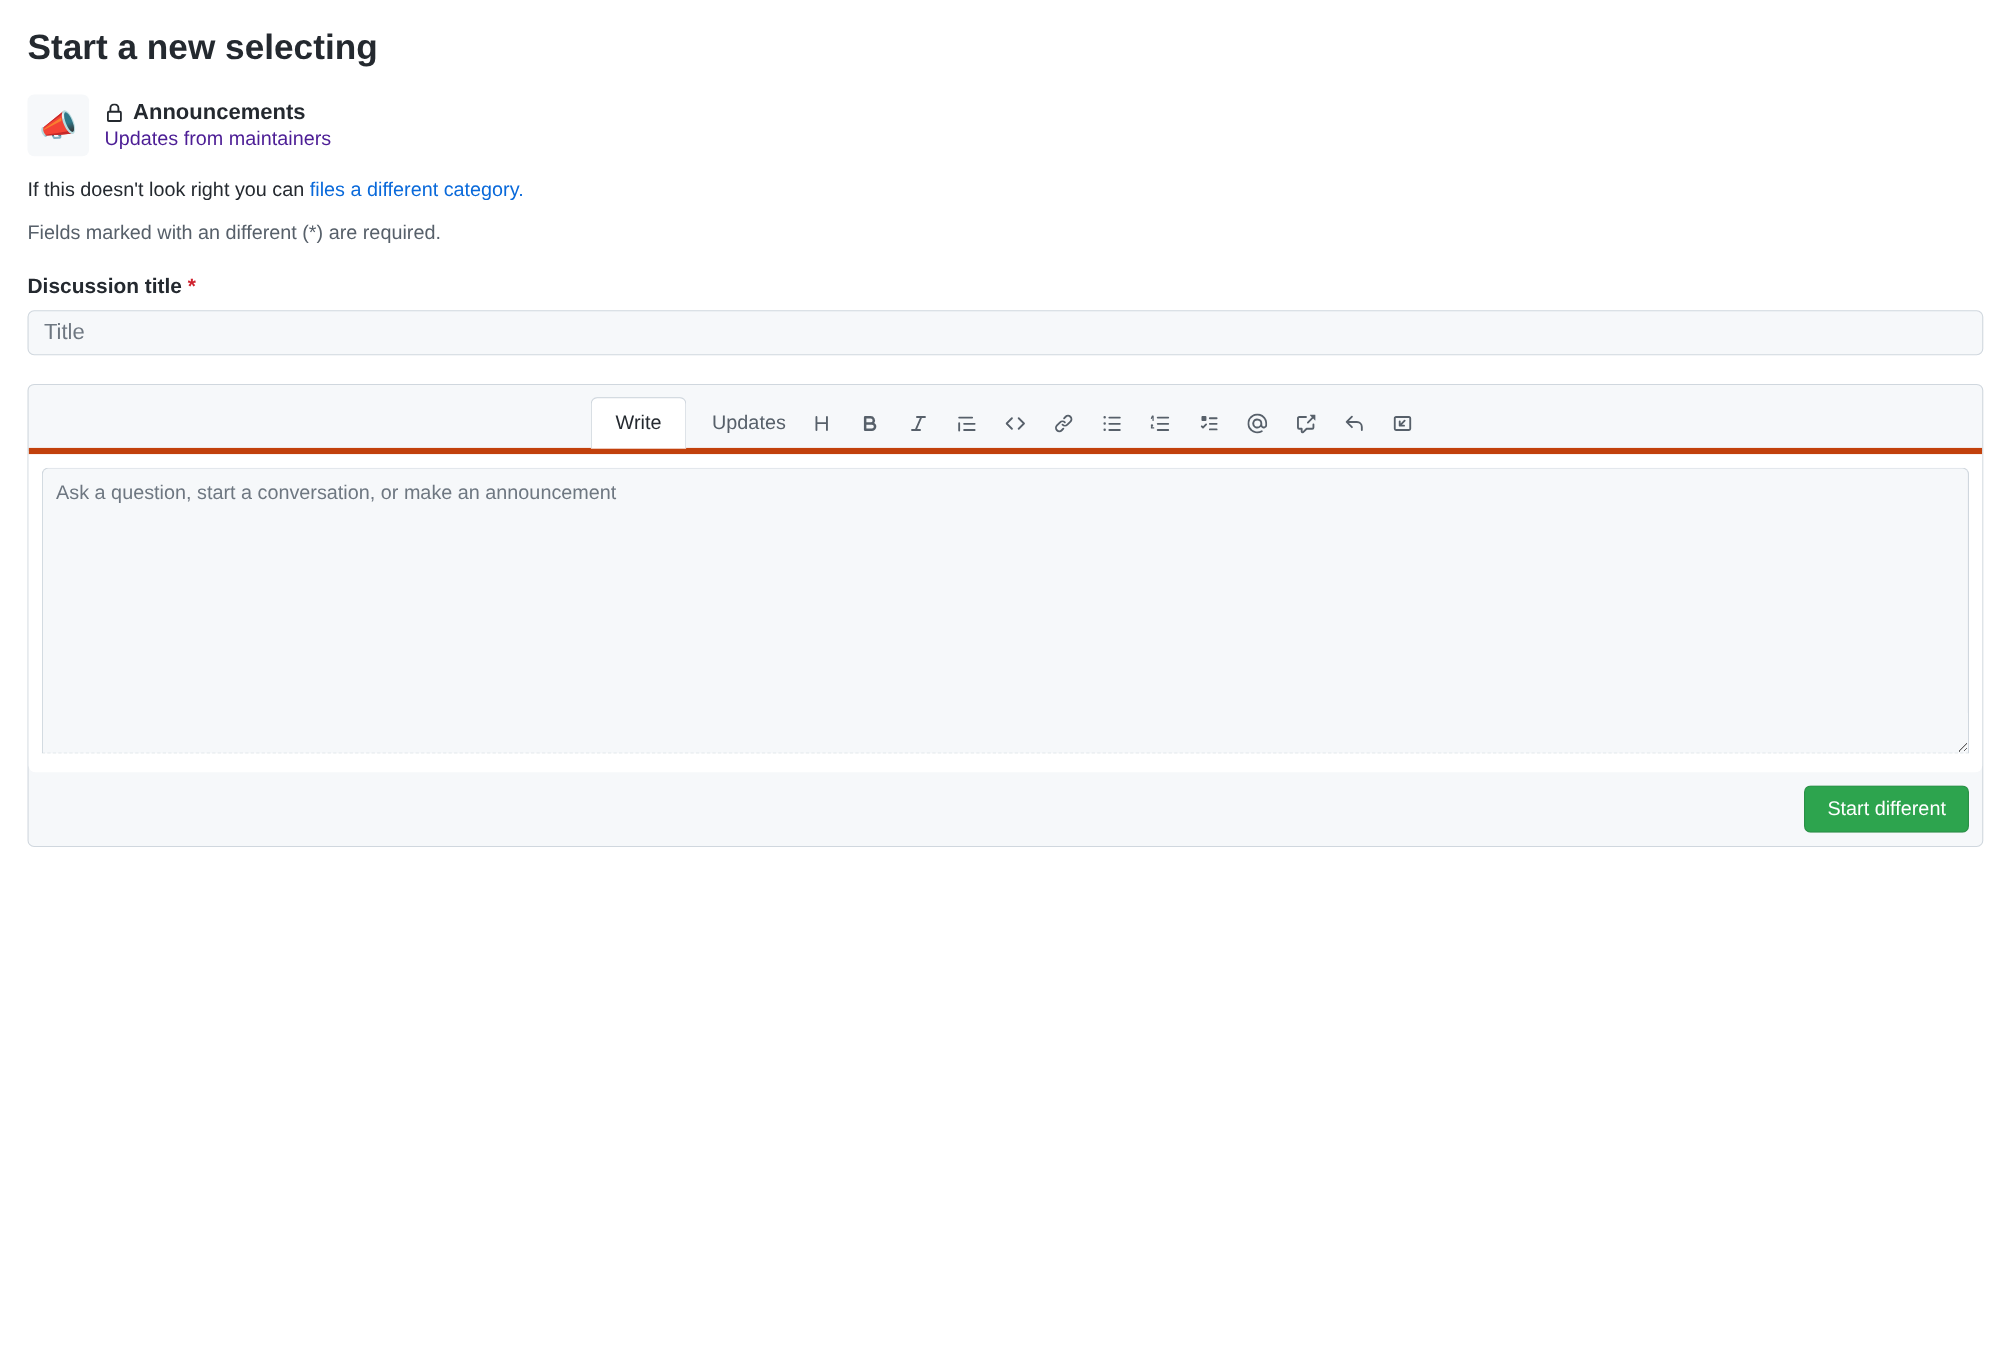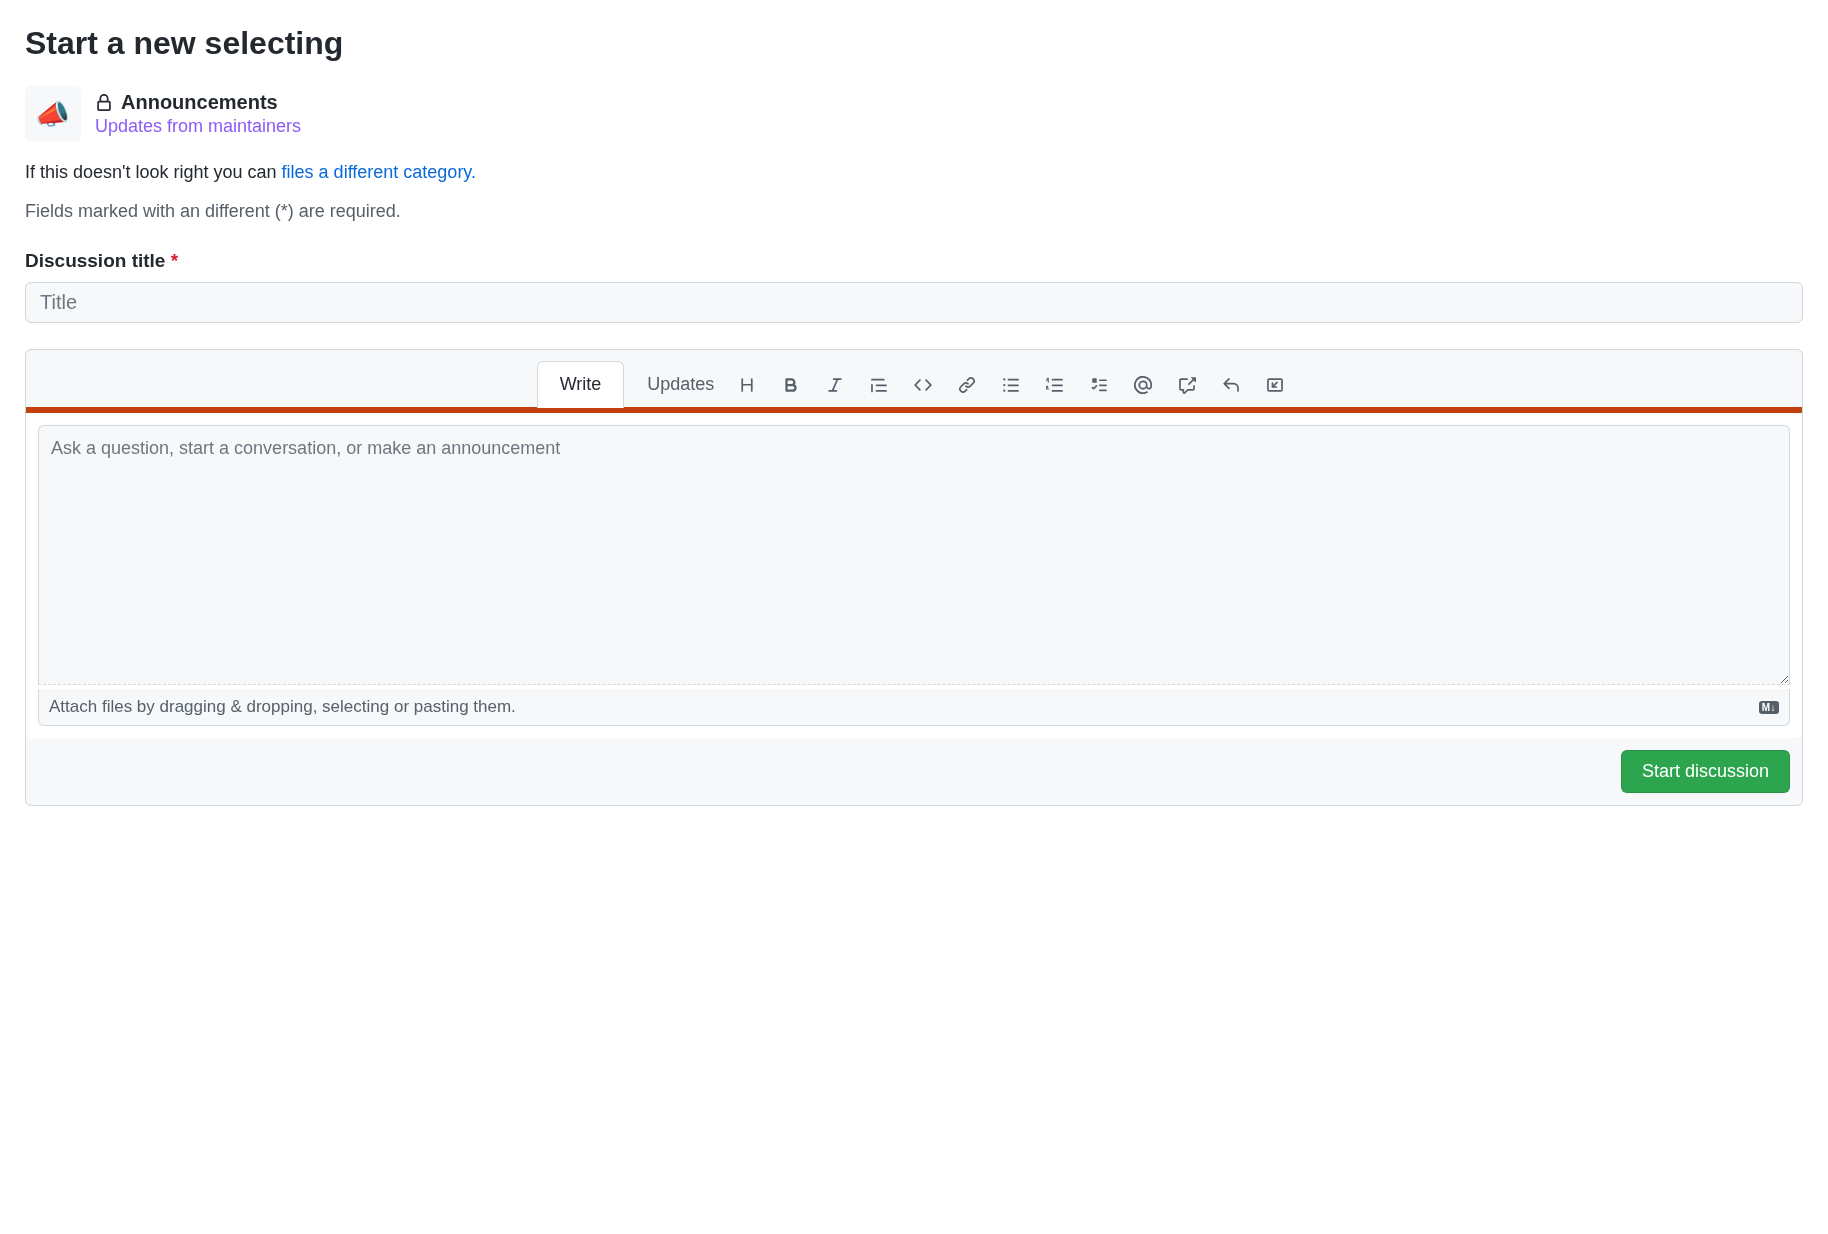--- a/index.html
+++ b/index.html
@@ -34,21 +34,21 @@
   .category-text .name-row {
     display: flex;
     align-items: center;
     gap: 8px;
     font-size: 20px;
     font-weight: 600;
     color: #24292f;
   }
   .category-text .desc {
     font-size: 18px;
-    color: #8b5cf6;
+    color: #4c1d95;
     margin-top: 2px;
   }
   .lock-icon svg { display: block; }
   .hint {
     font-size: 18px;
     color: #24292f;
     margin-bottom: 18px;
   }
   .hint a { color: #0969da; text-decoration: none; }
   .required-note {
@@ -287,24 +287,20 @@
       </span>
       <span class="tb-btn" title="Fullscreen">
         <svg width="18" height="18" viewBox="0 0 16 16">
             <path d="M2.75 2h10.5c.966 0 1.75.784 1.75 1.75v8.5A1.75 1.75 0 0 1 13.25 14H2.75A1.75 1.75 0 0 1 1 12.25v-8.5C1 2.784 1.784 2 2.75 2Zm10.5 1.5H2.75a.25.25 0 0 0-.25.25v8.5c0 .138.112.25.25.25h10.5a.25.25 0 0 0 .25-.25v-8.5a.25.25 0 0 0-.25-.25ZM10.28 5.22a.75.75 0 0 1 0 1.06L7.56 9h1.69a.75.75 0 0 1 0 1.5h-3.5a.75.75 0 0 1-.75-.75v-3.5a.75.75 0 0 1 1.5 0v1.69l2.72-2.72a.75.75 0 0 1 1.06 0Z"></path>
           </svg>
       </span>
     </div>
   </div>
   <div class="editor-body">
     <textarea class="editor-textarea" placeholder="Ask a question, start a conversation, or make an announcement" style=""></textarea>
-    <div class="attach-row">
-      <span>Attach files by dragging &amp; dropping, selecting or pasting them.</span>
-      <span class="md-badge">M↓</span>
-    </div>
   </div>
   <div class="actions">
-    <button type="button" class="start-btn">Start discussion</button>
+    <button type="button" class="start-btn">Start different</button>
   </div>
 </div>
 
 
 
 
 </body></html>

